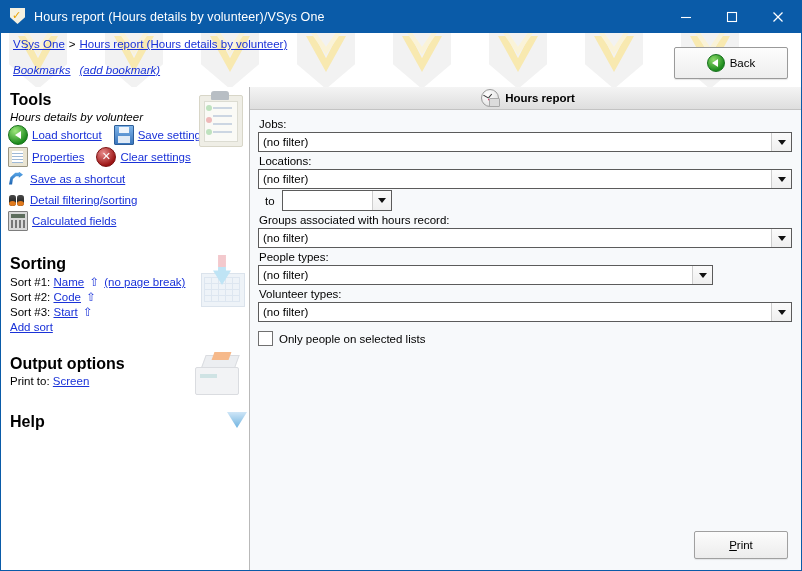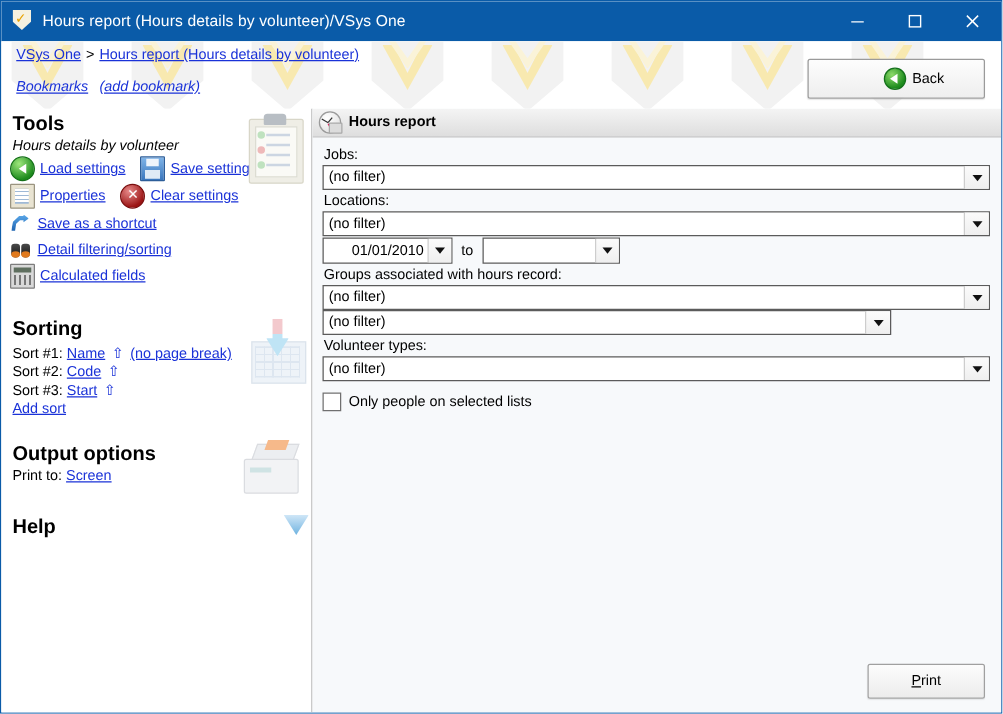--- a/index.html
+++ b/index.html
@@ -70,21 +70,21 @@
   .crumbs .sep{color:#000;margin:0 4px;}
   .bookmarks{position:absolute;left:12px;top:31px;font-size:11.5px;font-style:italic;white-space:nowrap;}
   .bookmarks a{color:#1a32d8;text-decoration:underline;}
   .bookmarks .bm2{margin-left:9px;}
 
   .backbtn{
     position:absolute;right:13px;top:14px;width:112px;height:30px;
     background:linear-gradient(#fdfdfd,#eeeeee);
     border:1px solid #9a9a9a;border-radius:2px;
     display:flex;align-items:center;justify-content:center;gap:5px;
-    font-size:11.5px;box-shadow:0 1px 1px rgba(0,0,0,.10);padding-left:28px;
+    font-size:11.5px;box-shadow:0 1px 1px rgba(0,0,0,.10);
   }
   .backbtn .gicon{width:16px;height:16px;border-radius:50%;
     background:radial-gradient(circle at 35% 30%,#8ddb6a,#1d8b1d 70%);
     border:1px solid #14701b;display:flex;align-items:center;justify-content:center;}
   .backbtn .gicon i{
     display:block;width:0;height:0;border-top:4px solid transparent;
     border-bottom:4px solid transparent;border-right:6px solid #fff;
     margin-right:1px;font-style:normal;}
 
   
@@ -186,21 +186,21 @@
   .cl-pin{position:absolute;left:55px;top:55px;width:7px;height:7px;border-radius:50%;background:#2b2b2b;}
   .cl-printer{position:absolute;left:74px;top:60px;width:82px;height:64px;}
   .clp-body{position:absolute;left:2px;top:22px;width:70px;height:38px;background:#f3f4f6;border:1px solid #d9dbdf;border-radius:2px;}
   .clp-top{position:absolute;left:18px;top:4px;width:56px;height:20px;background:#eceef1;border:1px solid #d9dbdf;transform:skewX(-22deg);}
   .clp-paper{position:absolute;left:36px;top:0px;width:28px;height:13px;background:#f3a86f;transform:skewX(-22deg);}
   .clp-slot{position:absolute;left:8px;top:32px;width:28px;height:6px;background:#bfe0e2;}
 
   
   .panel-head{
     height:22px;background:linear-gradient(#f4f4f4,#dedede);
-    border-bottom:1px solid #c3c3c3;display:flex;align-items:center;
+    border-bottom:1px solid #c3c3c3;display:flex;align-items:center;justify-content:center;
   }
   .panel-head .ph-icon{width:20px;height:20px;margin:0 5px 0 4px;position:relative;flex:none;}
   .ph-icon .c{position:absolute;left:1px;top:1px;width:16px;height:16px;border-radius:50%;
     background:radial-gradient(circle at 35% 30%,#ffffff,#e6e6e6 70%);border:1.5px solid #9b9b9b;}
   .ph-icon .hh{position:absolute;left:8px;top:5px;width:1.4px;height:5px;background:#333;transform-origin:50% 100%;transform:rotate(40deg);}
   .ph-icon .mm{position:absolute;left:8px;top:4px;width:1.4px;height:6px;background:#333;transform-origin:50% 100%;transform:rotate(-60deg);}
   .ph-icon .ss{position:absolute;left:8px;top:4px;width:1px;height:7px;background:#d04;transform-origin:50% 100%;transform:rotate(150deg);}
   .ph-icon .pr{position:absolute;right:0;bottom:1px;width:9px;height:7px;background:#dcdcdc;border:1px solid #a9a9a9;border-radius:1px;}
   .panel-head .ph-title{font-weight:bold;font-size:11.5px;}
 
@@ -364,21 +364,21 @@
       <div class="art tri"></div>
 
 
       <div class="sec-title">Tools</div>
       <div class="subtitle">Hours details by volunteer</div>
 
       <div class="rowline">
         <span class="ic ic-load">
             <i></i>
           </span>
-        <a class="lk" href="#">Load settings</a>
+        <a class="lk" href="#">Load shortcut</a>
         <span class="grp2">
           <span class="ic ic-save"></span>
           <a class="lk" href="#">Save settings</a>
         </span>
       </div>
 
       <div class="rowline">
         <span class="ic ic-prop"></span>
         <a class="lk" href="#">Properties</a>
         <span class="grp2">
@@ -463,43 +463,38 @@
 
         <div class="fl">Locations:</div>
         <div class="combo">
           <span class="val">(no filter)</span>
           <span class="arrowbox">
               <i></i>
             </span>
         </div>
 
         <div class="dates">
-          <div class="datebox">
-            <span class="dv">01/01/2010</span>
-            <span class="ab">
-                <i></i>
-              </span>
-          </div>
           <span class="to">to</span>
           <div class="datebox d2 empty">
             <span class="dv"></span>
             <span class="ab">
                 <i></i>
               </span>
           </div>
         </div>
 
         <div class="fl">Groups associated with hours record:</div>
         <div class="combo">
           <span class="val">(no filter)</span>
           <span class="arrowbox">
               <i></i>
             </span>
         </div>
 
+        <div class="fl">People types:</div>
         <div class="combo narrow">
           <span class="val">(no filter)</span>
           <span class="arrowbox">
               <i></i>
             </span>
         </div>
 
         <div class="fl">Volunteer types:</div>
         <div class="combo">
           <span class="val">(no filter)</span>

